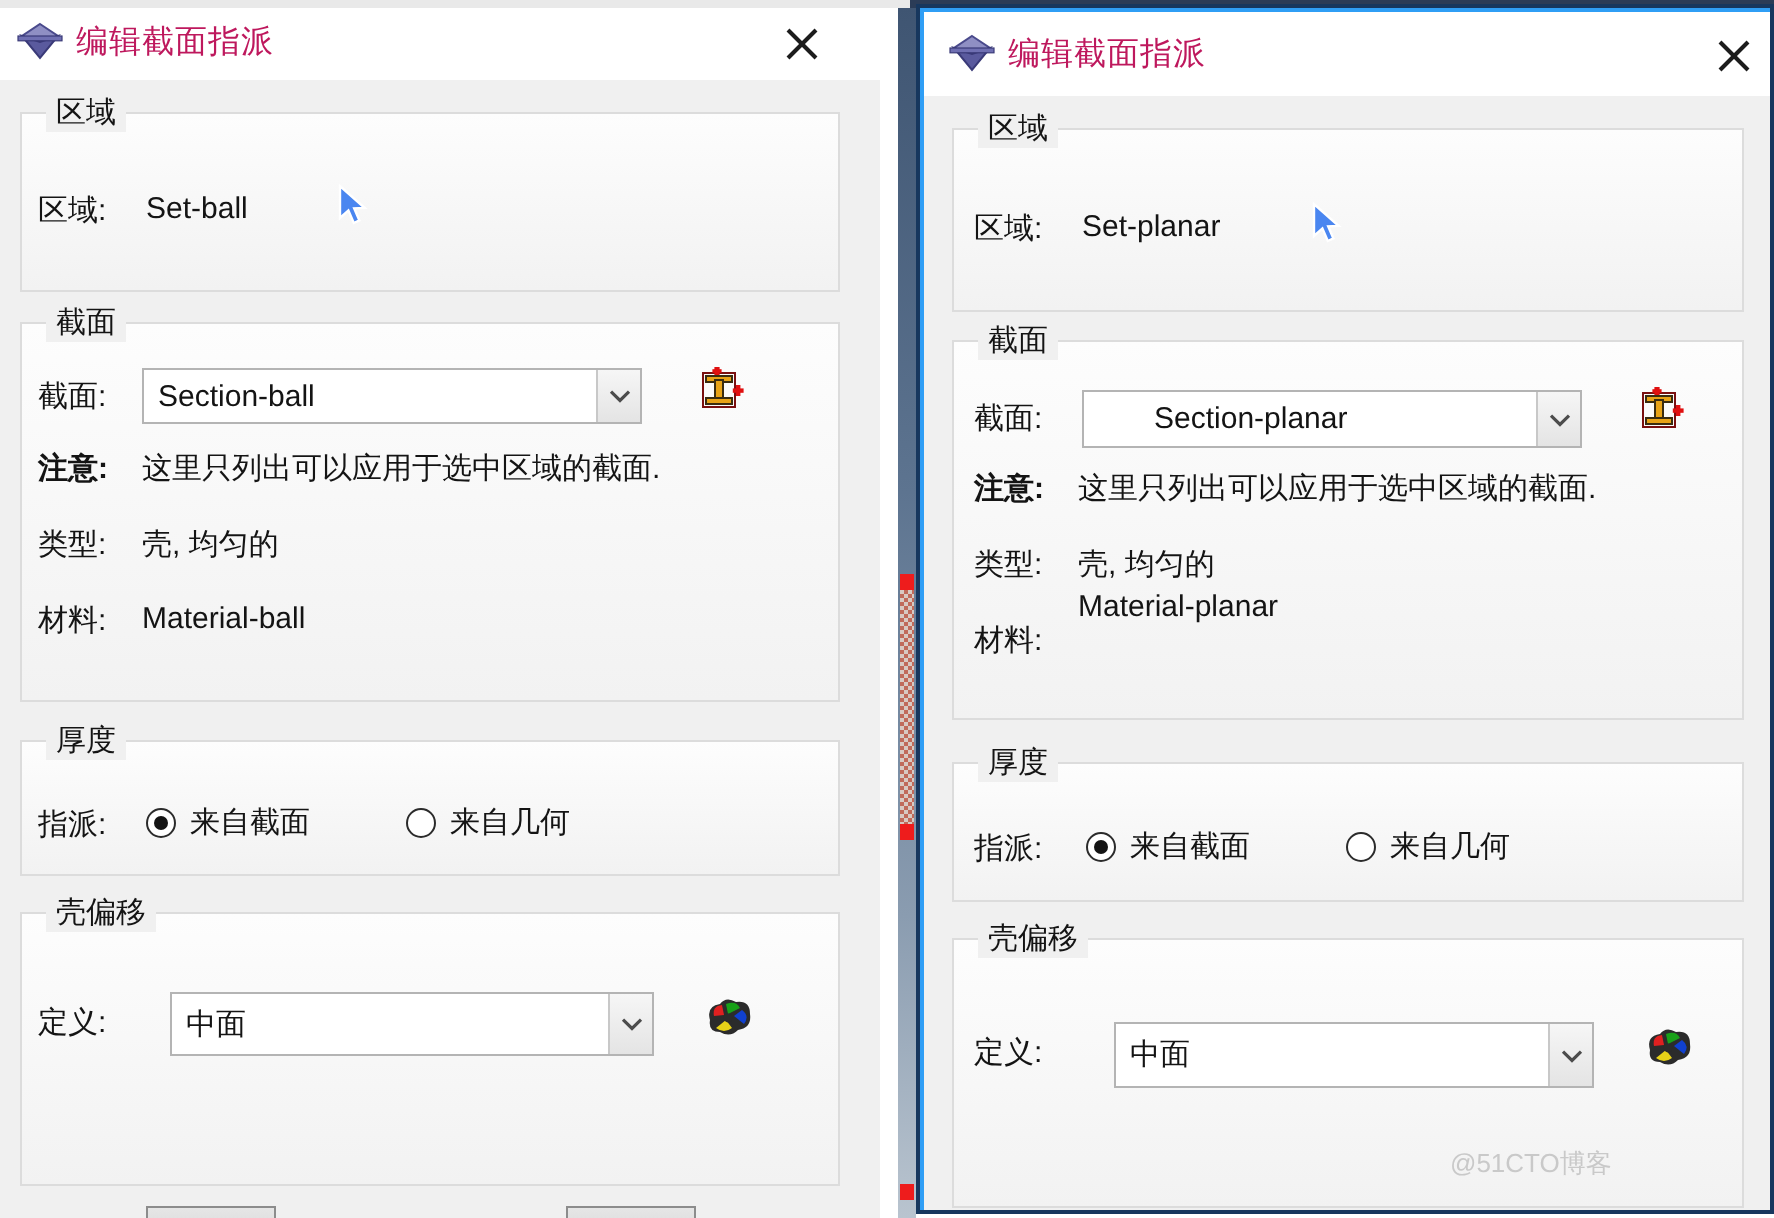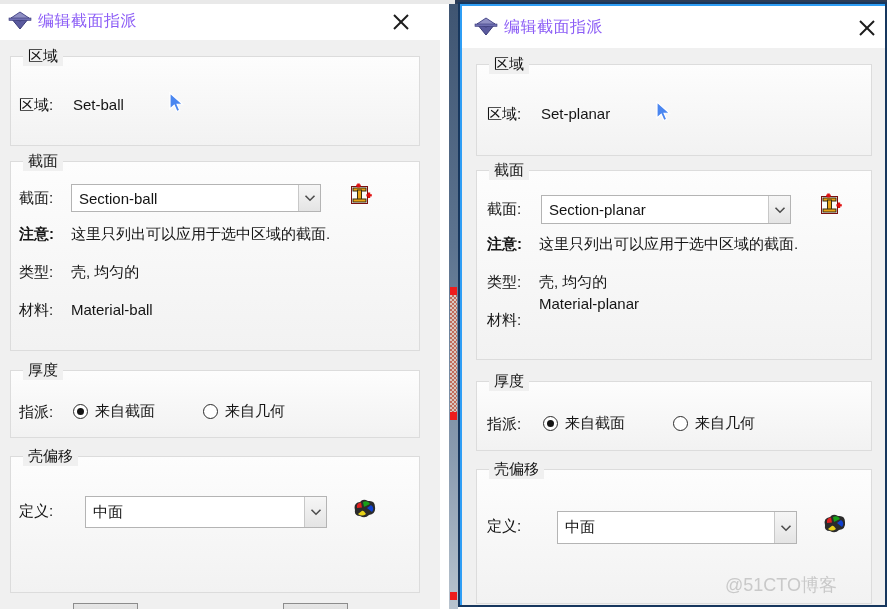--- a/index.html
+++ b/index.html
@@ -54,21 +54,21 @@
   }
   .dlg-right .body {
     position: absolute; left: 2px; top: 44px; right: 0; bottom: 0;
     background: #f0f0f0;
   }
 
   
   .tb-icon { position: absolute; width: 24px; height: 22px; }
   .tb-title {
     position: absolute;
-    font-size: 16px; color: #8b5cf6; white-space: nowrap;
+    font-size: 16px; color: #be185d; white-space: nowrap;
     letter-spacing: 0.5px;
   }
   .tb-close {
     position: absolute; width: 26px; height: 26px;
     color: #202020; cursor: pointer;
   }
   .tb-close svg { display: block; }
 
   
   .group {
@@ -150,21 +150,21 @@
   .btn-partial {
     position: absolute; height: 14px;
     border: 1px solid #8c8c8c; border-bottom: none;
     background: linear-gradient(180deg,#e6e6e6 0%, #dadada 100%);
     cursor: pointer;
   }
 
   
   .watermark {
     position: absolute;
-    font-size: 18px; color: #c9c9c9;
+    font-size: 13px; color: #c9c9c9;
     white-space: nowrap; user-select: none;
   }
 </style>
 </head>
 <body>
 
 <div id="root">
 
   <div class="top-strip"></div>
   <div class="top-strip-gap"></div>
@@ -313,21 +313,21 @@
         <span class="cursor-arrow" style="left:178px; top:36px;">
           <svg width="18" height="22" viewBox="0 0 18 22">
             <polygon points="2,1 2,17 6.2,13.2 8.9,19.5 11.7,18.2 9.1,12.2 14.4,12.0" fill="#4a86f0" stroke="#ffffff" stroke-width="1.2"></polygon>
           </svg>
         </span>
       </div>
 
       <div class="group" style="left:14px; top:122px; width:396px; height:190px;">
         <span class="group-title">截面</span>
         <span class="row-label" style="left:10px; top:29px;">截面:</span>
-        <div class="combo" style="left:64px; top:24px; width:250px; height:29px;">
+        <div class="combo" style="left:64px; top:24px; width:250px; height:29px;padding-left:28px;">
           <span class="val">Section-planar</span>
           <span class="arrowbtn">
             <svg width="12" height="8" viewBox="0 0 12 8">
               <polyline points="1.5,1.8 6,6.2 10.5,1.8" fill="none" stroke="#4c4c4c" stroke-width="1.6"></polyline>
             </svg>
           </span>
         </div>
         <span class="icon-btn" style="left:342px; top:22px;">
           <svg width="26" height="28" viewBox="0 0 26 28">
             <rect x="4" y="5" width="13" height="3" fill="#e8a317" stroke="#3a2c10" stroke-width="1"></rect>

